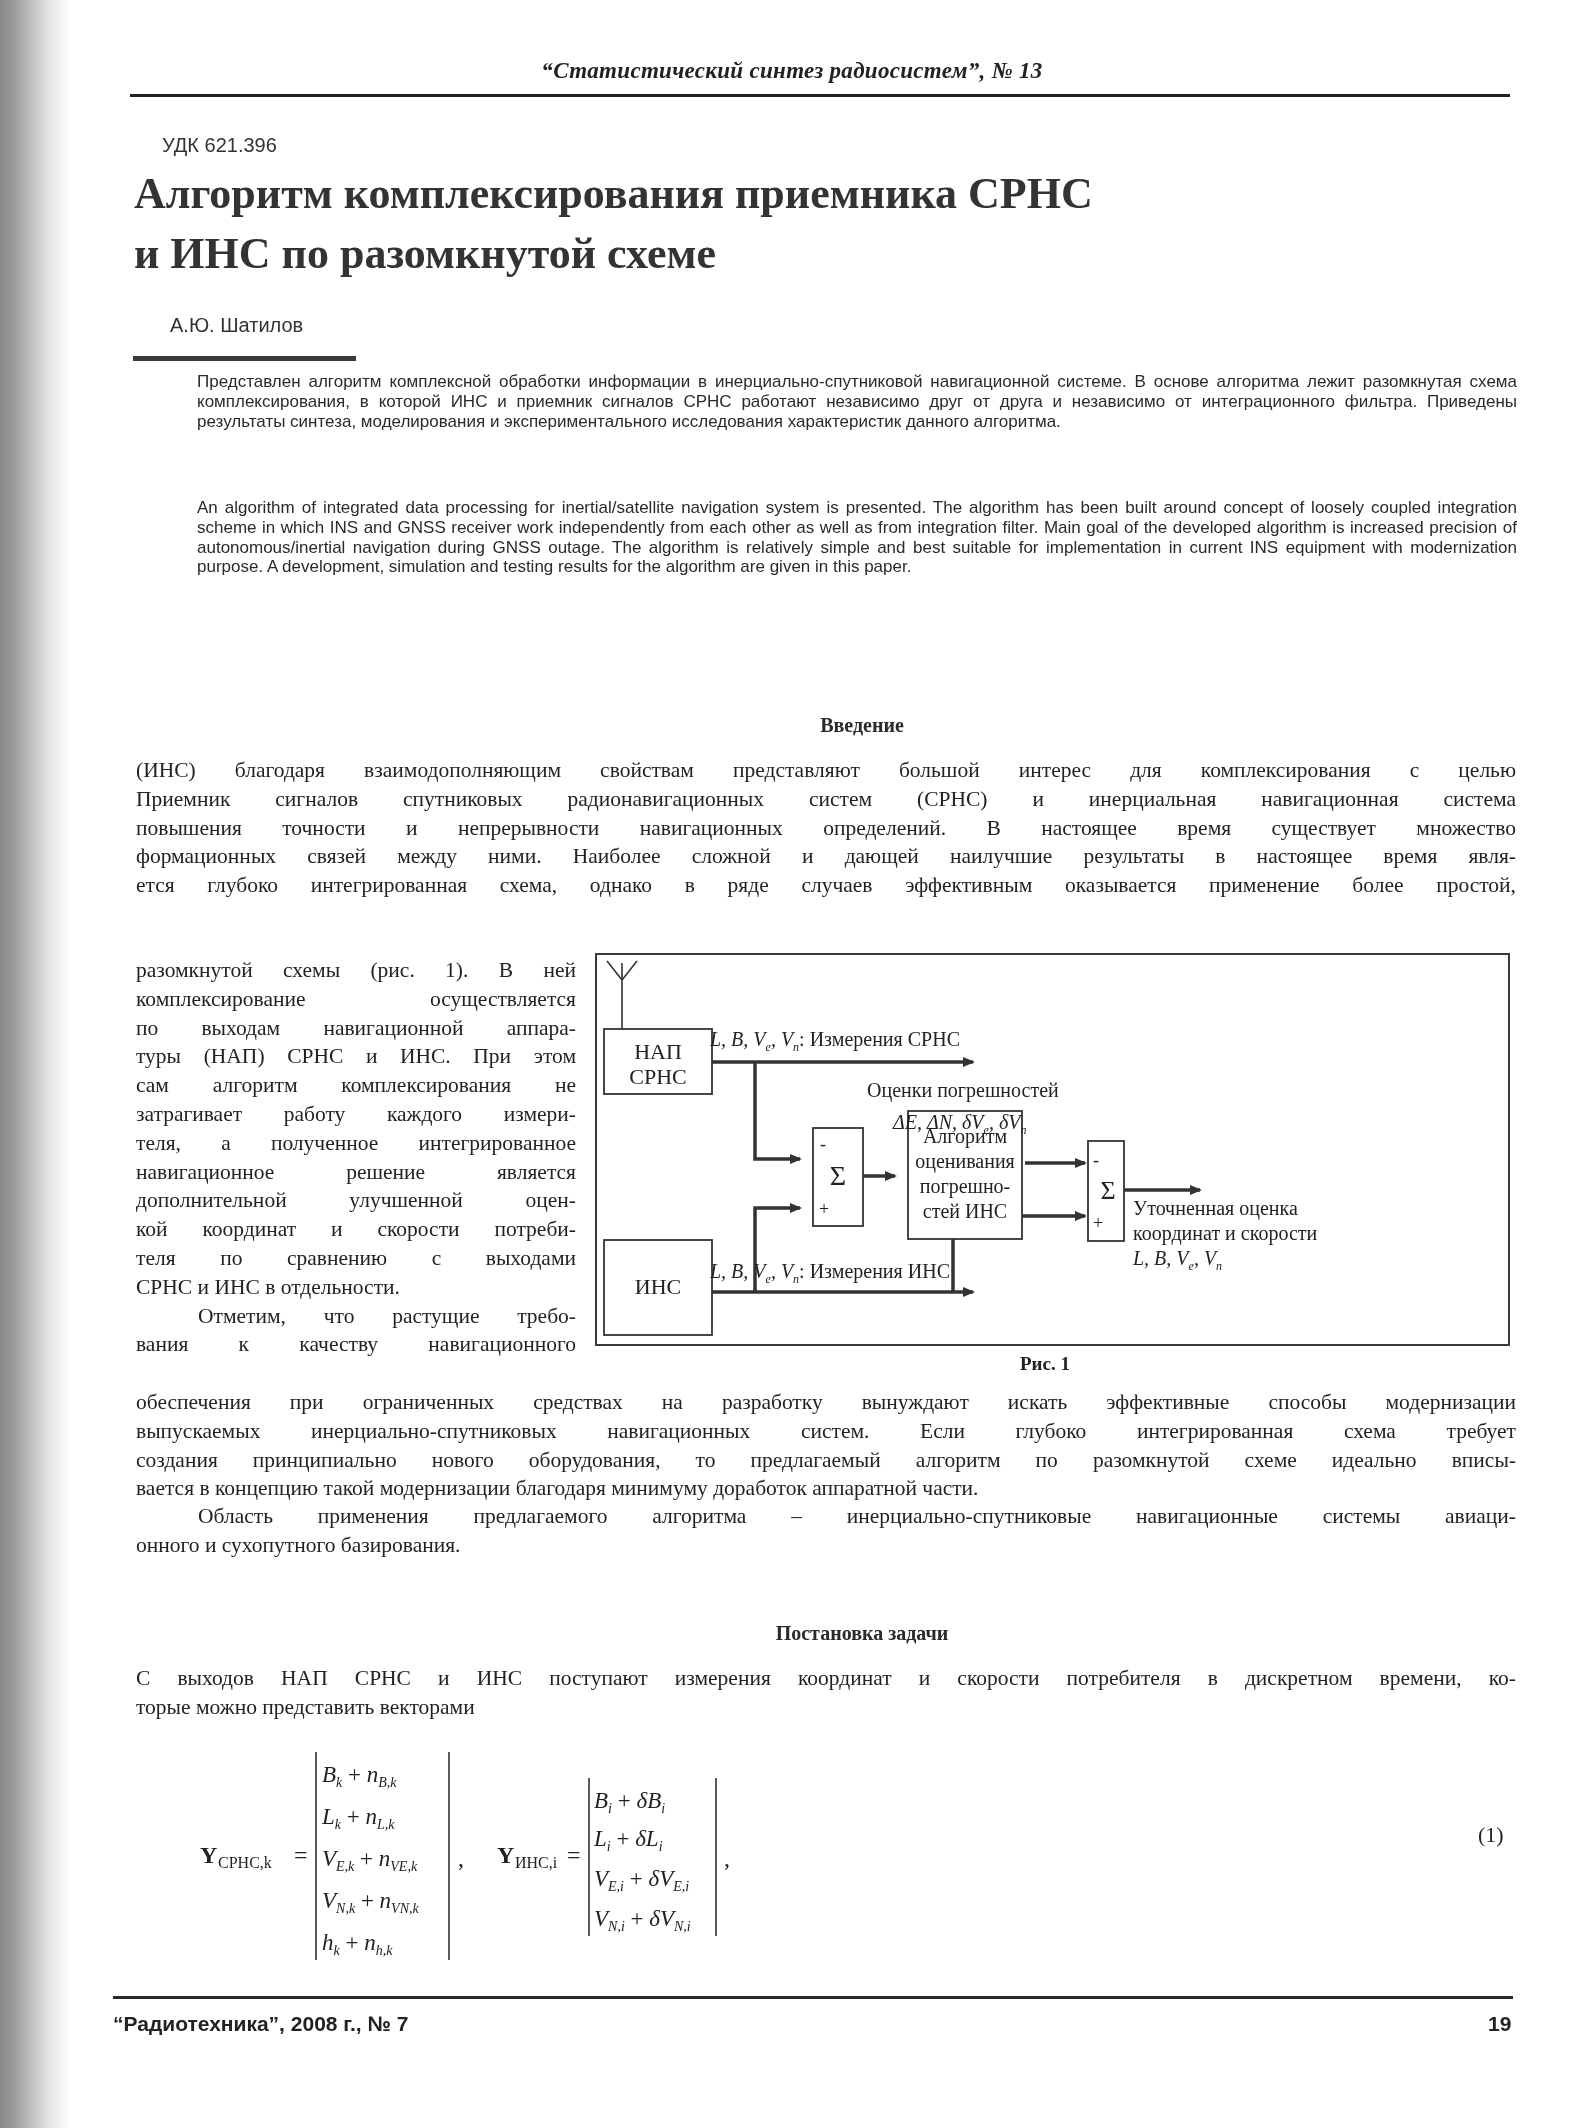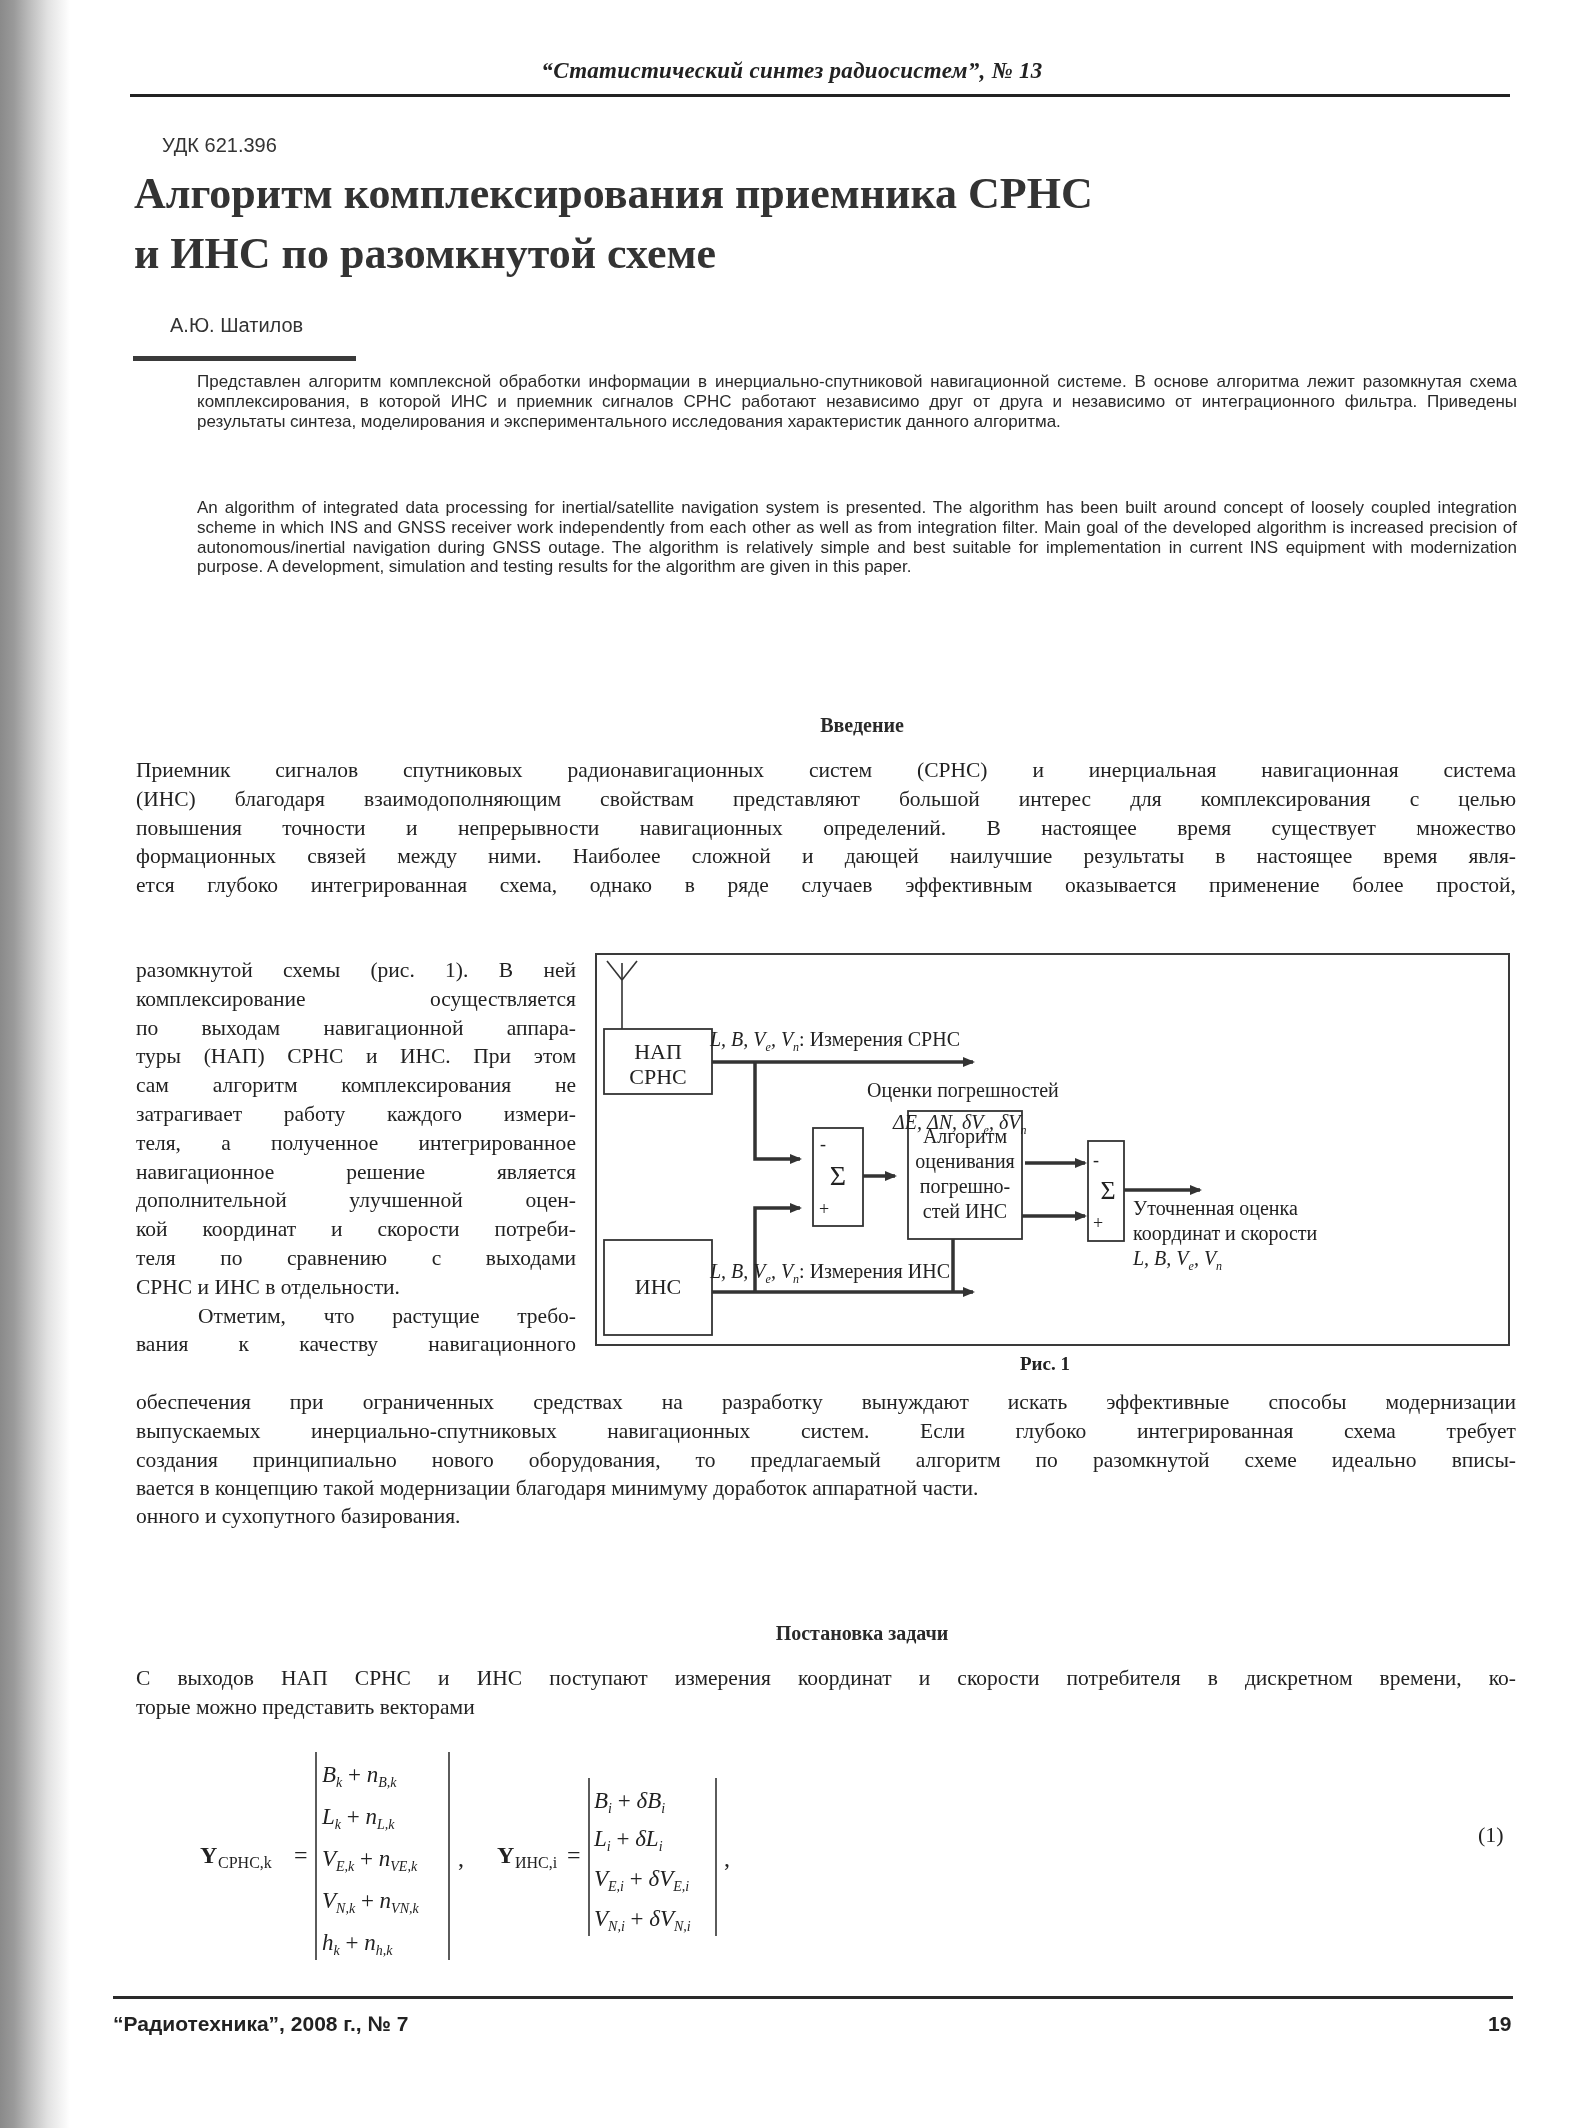--- a/index.html
+++ b/index.html
@@ -82,22 +82,22 @@
 </h1>
 <div class="author">А.Ю. Шатилов</div>
 <div class="author-rule"></div>
 
 <p class="abstract abs-ru">Представлен алгоритм комплексной обработки информации в инерциально-спутниковой навигационной системе. В основе алгоритма лежит разомкнутая схема комплексирования, в которой ИНС и приемник сигналов СРНС работают независимо друг от друга и независимо от интеграционного фильтра. Приведены результаты синтеза, моделирования и эксперименталь­ного исследования характеристик данного алгоритма.</p>
 <p class="abstract abs-en">An algorithm of integrated data processing for inertial/satellite navigation system is presented. The algorithm has been built around concept of loosely coupled integration scheme in which INS and GNSS receiver work independently from each other as well as from integration filter. Main goal of the developed algorithm is increased precision of autonomous/inertial navigation during GNSS outage. The algorithm is relatively simple and best suitable for implementation in current INS equipment with modernization purpose. A devel­opment, simulation and testing results for the algorithm are given in this paper.</p>
 
 <h2 class="section-heading h-intro">Введение</h2>
 
 <div class="body-text p1">
+  <span class="justify-line">(ИНС) благодаря взаимодополняющим свойствам представляют большой интерес для комплексирования с целью</span>
   <span class="justify-line">Приемник сигналов спутниковых радионавигационных систем (СРНС) и инерциальная навигационная система</span>
-  <span class="justify-line">(ИНС) благодаря взаимодополняющим свойствам представляют большой интерес для комплексирования с целью</span>
   <span class="justify-line">повышения точности и непрерывности навигационных определений. В настоящее время существует множество</span>
   <span class="justify-line">формационных связей между ними. Наиболее сложной и дающей наилучшие результаты в настоящее время явля-</span>
   <span class="justify-line">ется глубоко интегрированная схема, однако в ряде случаев эффективным оказывается применение более простой,</span>
 </div>
 
 <div class="body-text p1-wrap">
   <span class="justify-line">разомкнутой схемы (рис. 1). В ней</span>
   <span class="justify-line">комплексирование осуществляется</span>
   <span class="justify-line">по выходам навигационной аппара-</span>
   <span class="justify-line">туры (НАП) СРНС и ИНС. При этом</span>
@@ -182,20 +182,21 @@
 <div class="figure-caption">Рис. 1</div>
 
 <div class="body-text p2">
   <span class="justify-line">обеспечения при ограниченных средствах на разработку вынуждают искать эффективные способы модернизации</span>
   <span class="justify-line">выпускаемых инерциально-спутниковых навигационных систем. Если глубоко интегрированная схема требует</span>
   <span class="justify-line">создания принципиально нового оборудования, то предлагаемый алгоритм по разомкнутой схеме идеально вписы-</span>
   <span class="last-line">вается в концепцию такой модернизации благодаря минимуму доработок аппаратной части.</span>
 </div>
 
 <div class="body-text p3">
+  <span class="justify-line" style="padding-left:62px;">Область применения предлагаемого алгоритма – инерциально-спутниковые навигационные системы авиаци-</span>
   <span class="last-line">онного и сухопутного базирования.</span>
 </div>
 
 <h2 class="section-heading h-task">Постановка задачи</h2>
 
 <div class="body-text p4">
   <span class="justify-line">С выходов НАП СРНС и ИНС поступают измерения координат и скорости потребителя в дискретном времени, ко-</span>
   <span class="last-line">торые можно представить векторами</span>
 </div>
 

